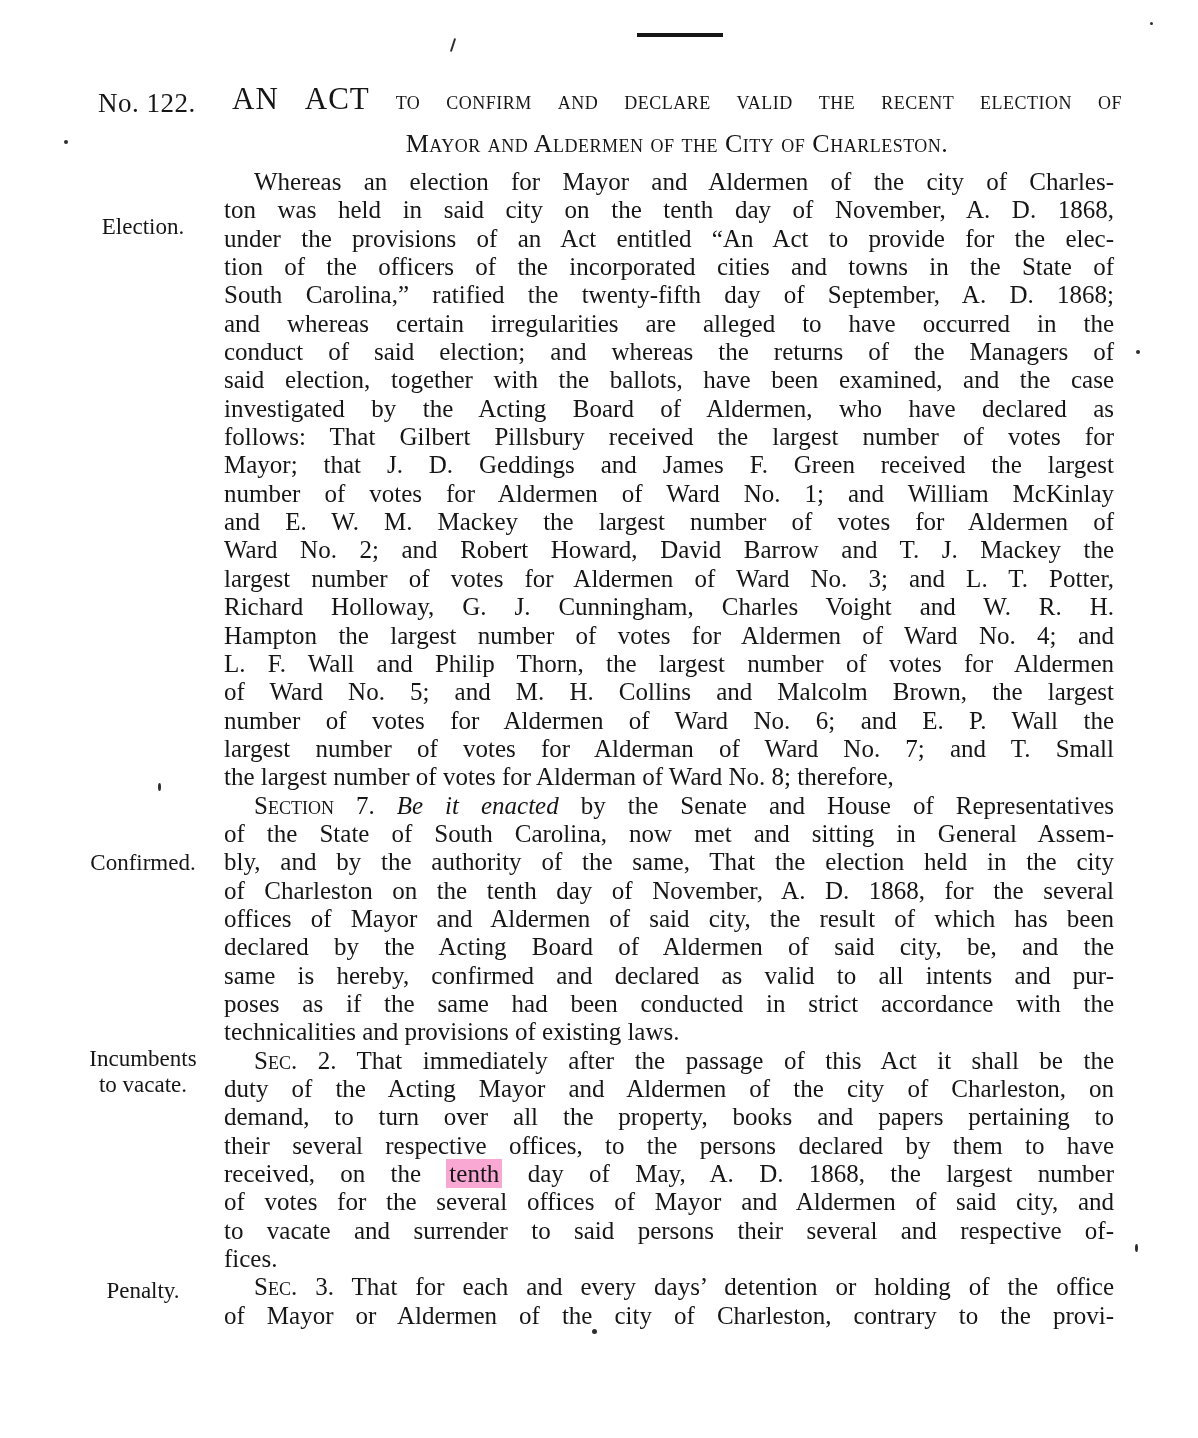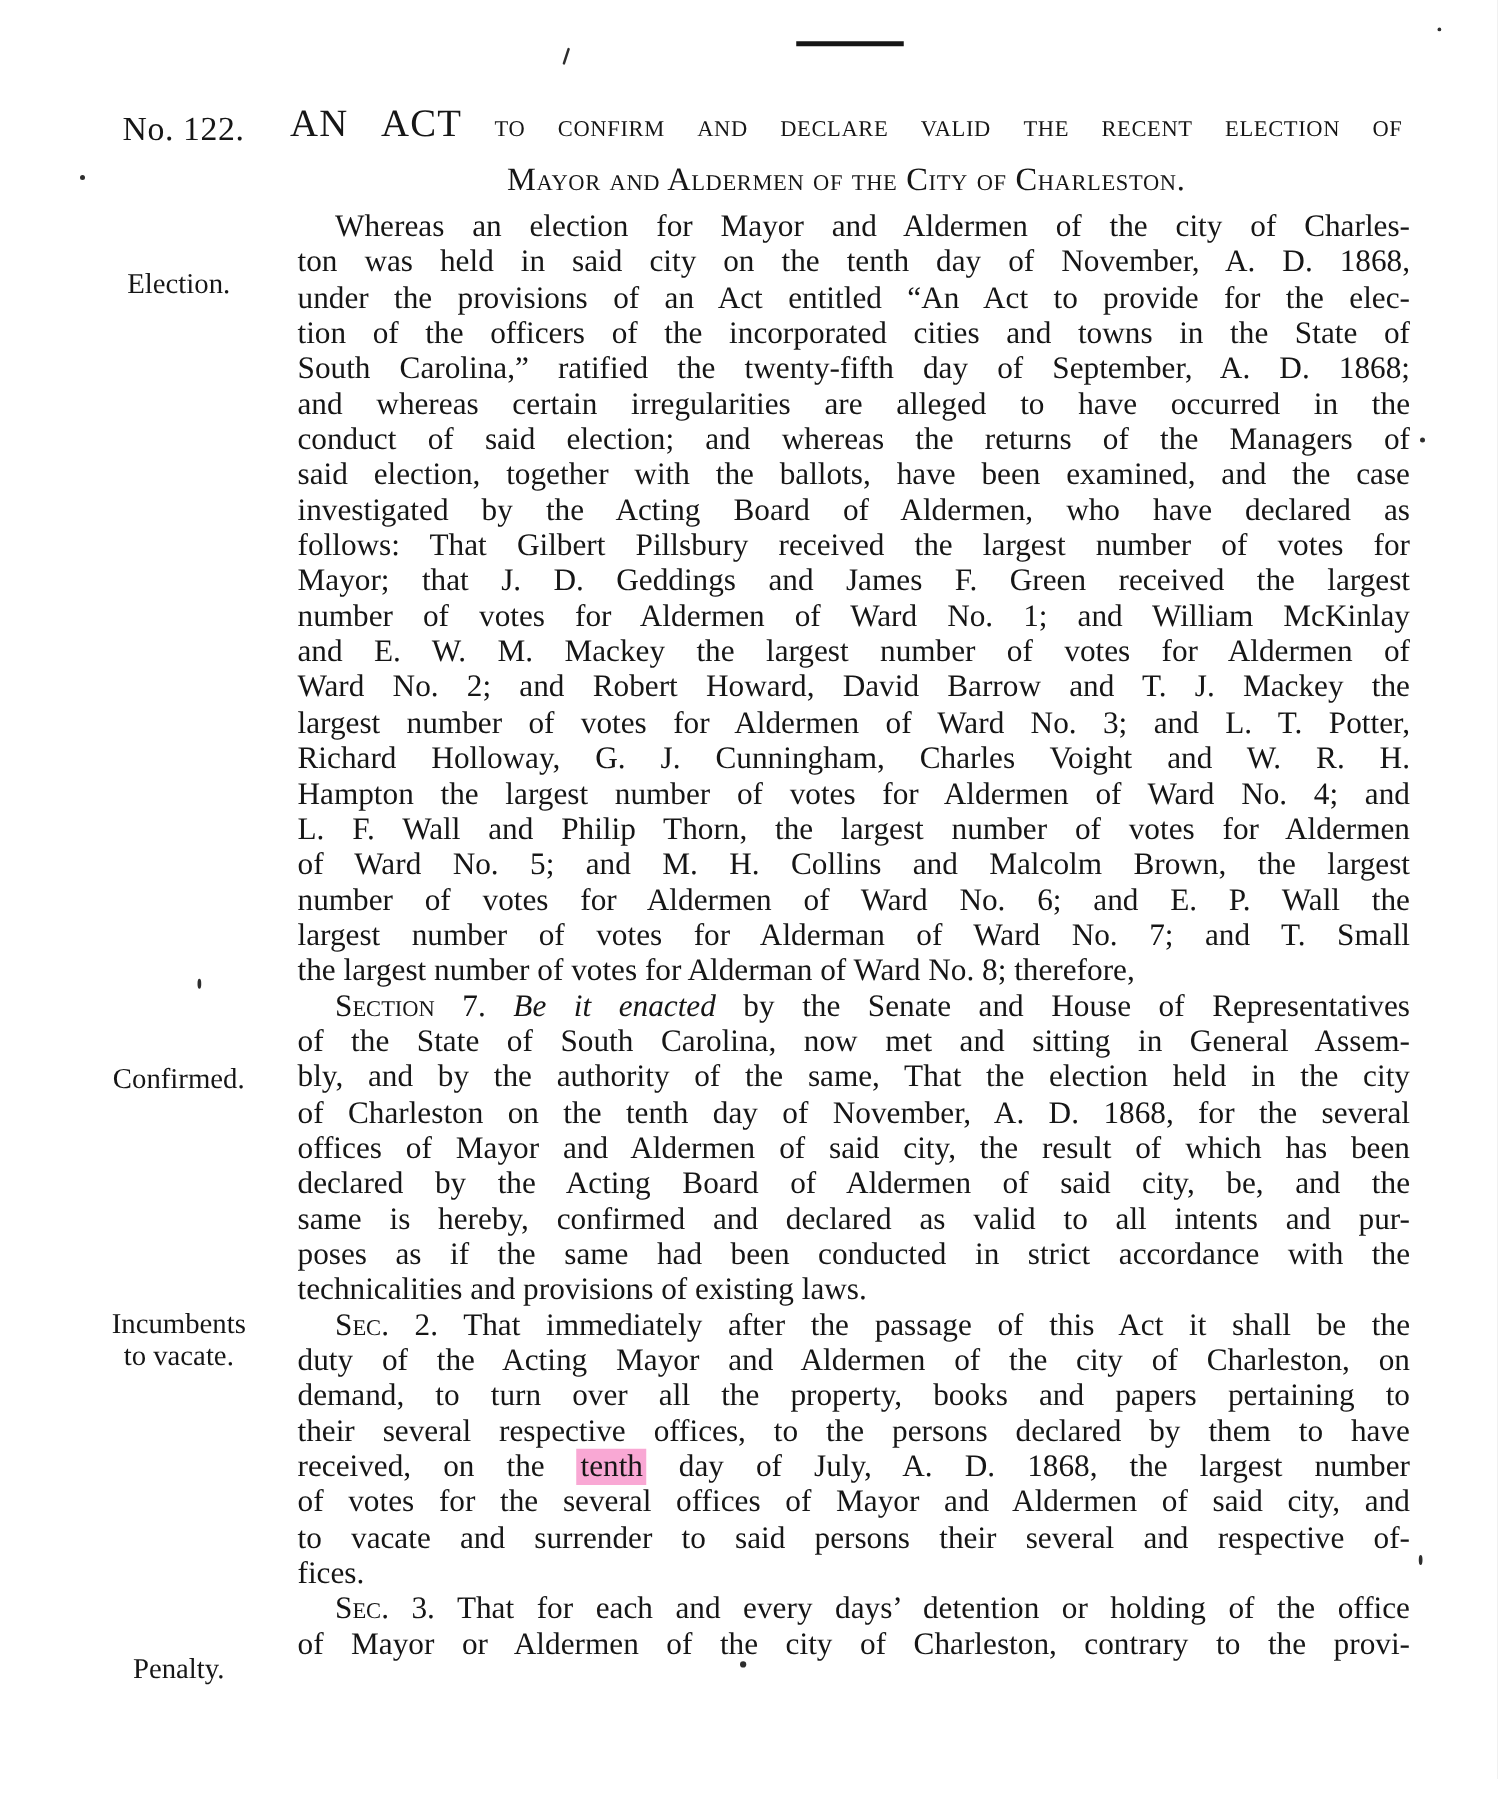--- a/index.html
+++ b/index.html
@@ -53,21 +53,21 @@
   .margin-note {
     position: absolute;
     left: 60px;
     width: 166px;
     font-size: 23px;
     line-height: 26px;
     text-align: center;
   }
   .body-col {
     position: absolute;
-    left: 238px; top: 168px;
+    left: 224px; top: 168px;
     width: 890px;
     font-size: 25px;
     line-height: 28.35px;
   }
   .line {
     height: 28.35px;
     text-align: justify;
     text-align-last: justify;
     text-justify: inter-word;
     white-space: normal;
@@ -91,21 +91,21 @@
     <div class="title-l1"><span class="an-act">AN ACT</span><span> </span><span class="sc">to confirm and declare valid the recent election of</span></div>
     <div class="title-l2 sc">Mayor and Aldermen of the City of Charleston.</div>
   </div>
 
   <div class="margin-note" style="top:214px;">Election.</div>
   <div class="margin-note" style="top:850px;">Confirmed.</div>
   <div class="margin-note" style="top:1046px;">
     <div>Incumbents</div>
     <div>to vacate.</div>
   </div>
-  <div class="margin-note" style="top:1278px;margin-top:44px;">Penalty.</div>
+  <div class="margin-note" style="top:1278px;">Penalty.</div>
 
   <div class="body-col">
 
     <div class="line indent">Whereas an election for Mayor and Aldermen of the city of Charles-</div>
     <div class="line">ton was held in said city on the tenth day of November, A. D. 1868,</div>
     <div class="line">under the provisions of an Act entitled “An Act to provide for the elec-</div>
     <div class="line">tion of the officers of the incorporated cities and towns in the State of</div>
     <div class="line">South Carolina,” ratified the twenty-fifth day of September, A. D. 1868;</div>
     <div class="line">and whereas certain irregularities are alleged to have occurred in the</div>
     <div class="line">conduct of said election; and whereas the returns of the Managers of</div>
@@ -132,21 +132,21 @@
     <div class="line">offices of Mayor and Aldermen of said city, the result of which has been</div>
     <div class="line">declared by the Acting Board of Aldermen of said city, be, and the</div>
     <div class="line">same is hereby, confirmed and declared as valid to all intents and pur-</div>
     <div class="line">poses as if the same had been conducted in strict accordance with the</div>
     <div class="line last">technicalities and provisions of existing laws.</div>
 
     <div class="line indent"><span class="sc">Sec. 2.</span><span> That immediately after the passage of this Act it shall be the</span></div>
     <div class="line">duty of the Acting Mayor and Aldermen of the city of Charleston, on</div>
     <div class="line">demand, to turn over all the property, books and papers pertaining to</div>
     <div class="line">their several respective offices, to the persons declared by them to have</div>
-    <div class="line"><span>received, on the </span><span class="hl" style="background-color: #f9a8d4; font-family: Liberation Serif, serif;">tenth</span><span> day of July, A. D. 1868, the largest number</span></div>
+    <div class="line"><span>received, on the </span><span class="hl" style="background-color: #f9a8d4; font-family: Liberation Serif, serif;">tenth</span><span> day of May, A. D. 1868, the largest number</span></div>
     <div class="line">of votes for the several offices of Mayor and Aldermen of said city, and</div>
     <div class="line">to vacate and surrender to said persons their several and respective of-</div>
     <div class="line last">fices.</div>
 
     <div class="line indent"><span class="sc">Sec. 3.</span><span> That for each and every days’ detention or holding of the office</span></div>
     <div class="line">of Mayor or Aldermen of the city of Charleston, contrary to the provi-</div>
   </div>
 
   <div class="speck slash" style="left:452px; top:38px; width:2px; height:14px;"></div>
   <div class="speck" style="left:64px; top:140px; width:4px; height:4px;"></div>

